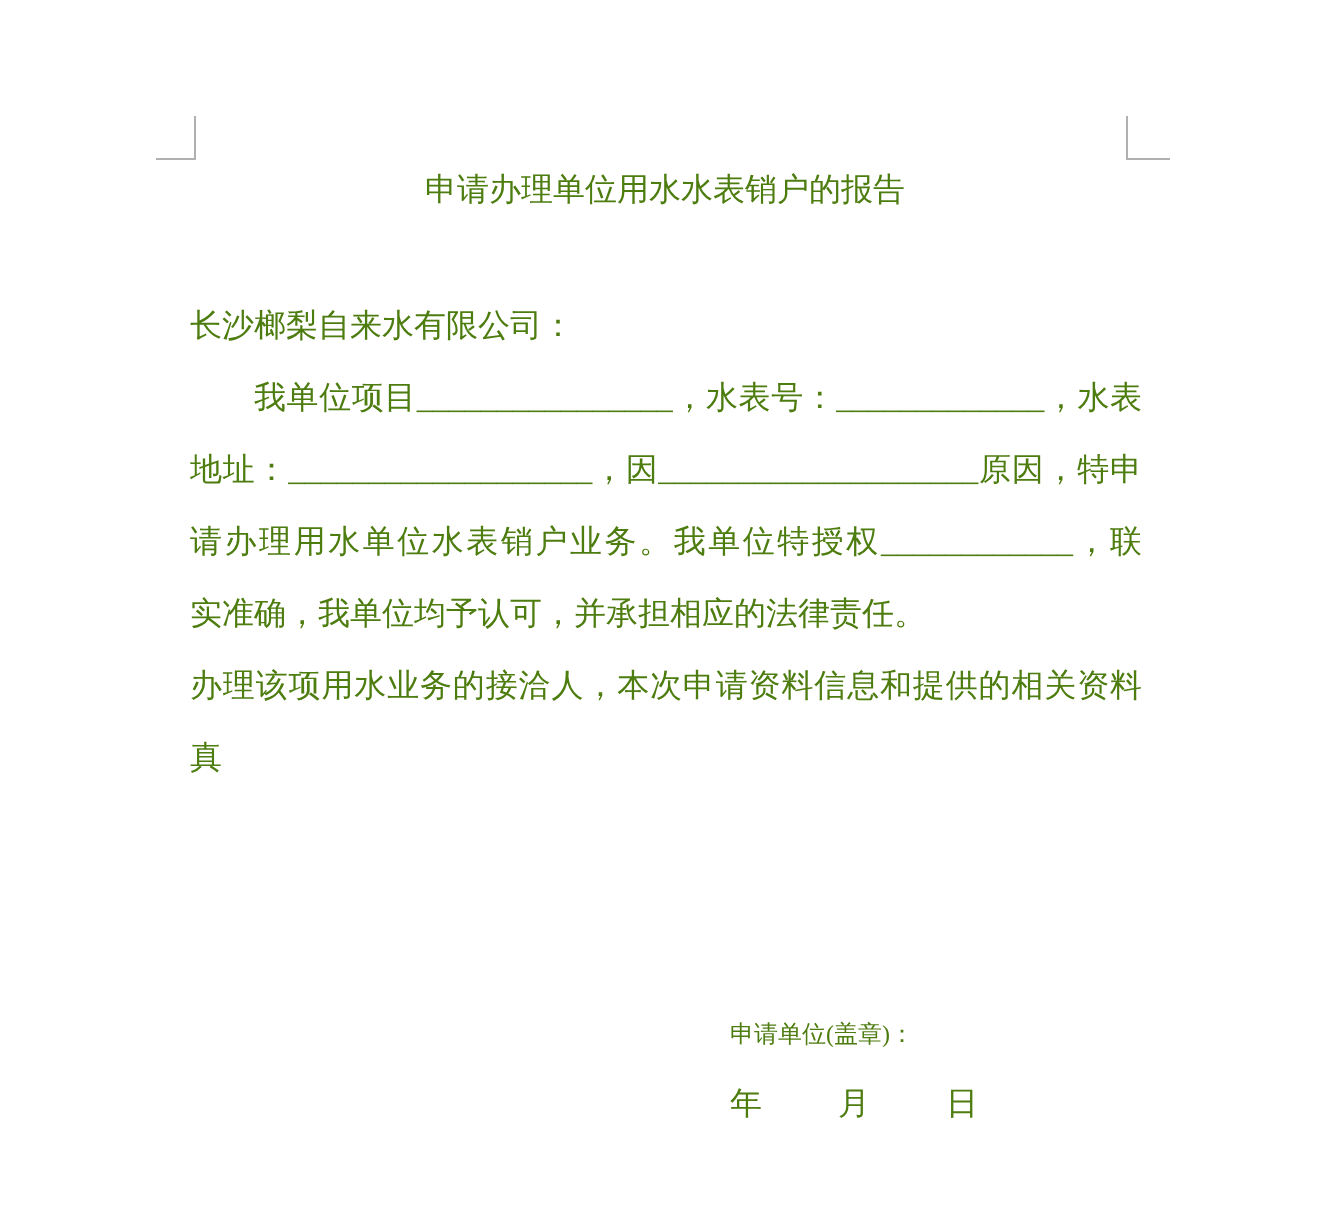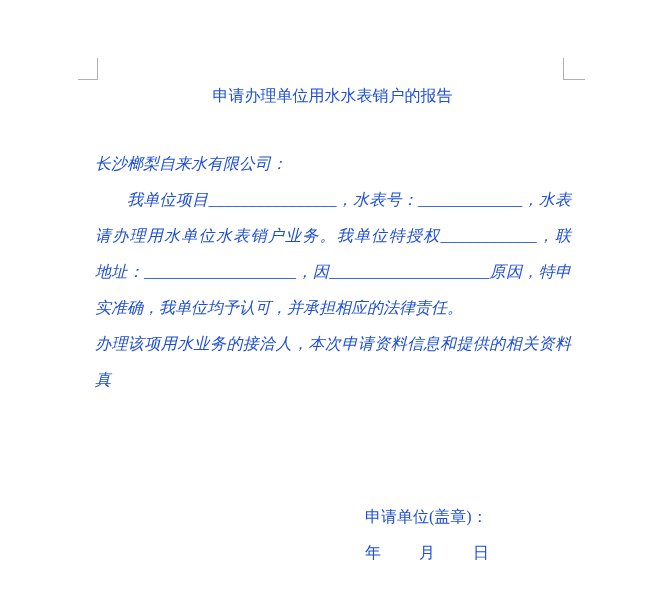--- a/index.html
+++ b/index.html
@@ -7,21 +7,21 @@
     padding: 0;
     background: #ffffff;
   }
   .page {
     position: relative;
     width: 665px;
     height: 605px;
     background: #ffffff;
     overflow: hidden;
     font-family: "Liberation Serif", "DejaVu Serif", serif;
-    color: #1d4ed8;
+    color: #4d7c0f;
   }
   
   .mark { position: absolute; }
   .mark .v, .mark .h { position: absolute; background: #b0b0b0; }
   .mark.tl .v { left: 19px; top: 0;  width: 1px;  height: 22px; }
   .mark.tl .h { left: 0;   top: 21px; width: 20px; height: 1px; }
   .mark.tr .v { left: 0;   top: 0;  width: 1px;  height: 22px; }
   .mark.tr .h { left: 1px; top: 21px; width: 21px; height: 1px; }
   .mark.tl { left: 78px;  top: 58px; width: 20px; height: 22px; }
   .mark.tr { left: 563px; top: 58px; width: 22px; height: 22px; }
@@ -44,35 +44,34 @@
     left: 95px;
     top: 146px;
     width: 476px;
     font-size: 16px;
     line-height: 36px;
   }
   .line {
     height: 36px;
     white-space: nowrap;
     overflow: visible;
-    font-style: italic;
   }
   .line.j {
     white-space: normal;
     text-align: justify;
     text-align-last: justify;
     text-justify: inter-character;
   }
   .line.indent { text-indent: 32px; }
   
   .sig-unit {
     position: absolute;
     left: 365px;
     top: 505px;
-    font-size: 16px;
+    font-size: 12px;
     line-height: 24px;
     white-space: nowrap;
   }
   .sig-date {
     position: absolute;
     left: 365px;
     top: 541px;
     font-size: 16px;
     line-height: 24px;
     display: flex;
@@ -91,22 +90,22 @@
   <div class="mark tr">
     <i class="v"></i>
       <i class="h"></i>
   </div>
 
   <h1 class="title">申请办理单位用水水表销户的报告</h1>
 
   <div class="content">
     <div class="line">长沙榔梨自来水有限公司：</div>
     <div class="line j indent">我单位项目________________，水表号：_____________，水表</div>
+    <div class="line j">地址：___________________，因____________________原因，特申</div>
     <div class="line j">请办理用水单位水表销户业务。我单位特授权____________，联</div>
-    <div class="line j">地址：___________________，因____________________原因，特申</div>
     <div class="line">实准确，我单位均予认可，并承担相应的法律责任。</div>
     <div class="line j">办理该项用水业务的接洽人，本次申请资料信息和提供的相关资料真</div>
   </div>
 
   <div class="sig-unit">申请单位(盖章)：</div>
 
   <div class="sig-date">
     <span>年</span>
     <span>月</span>
     <span>日</span>

